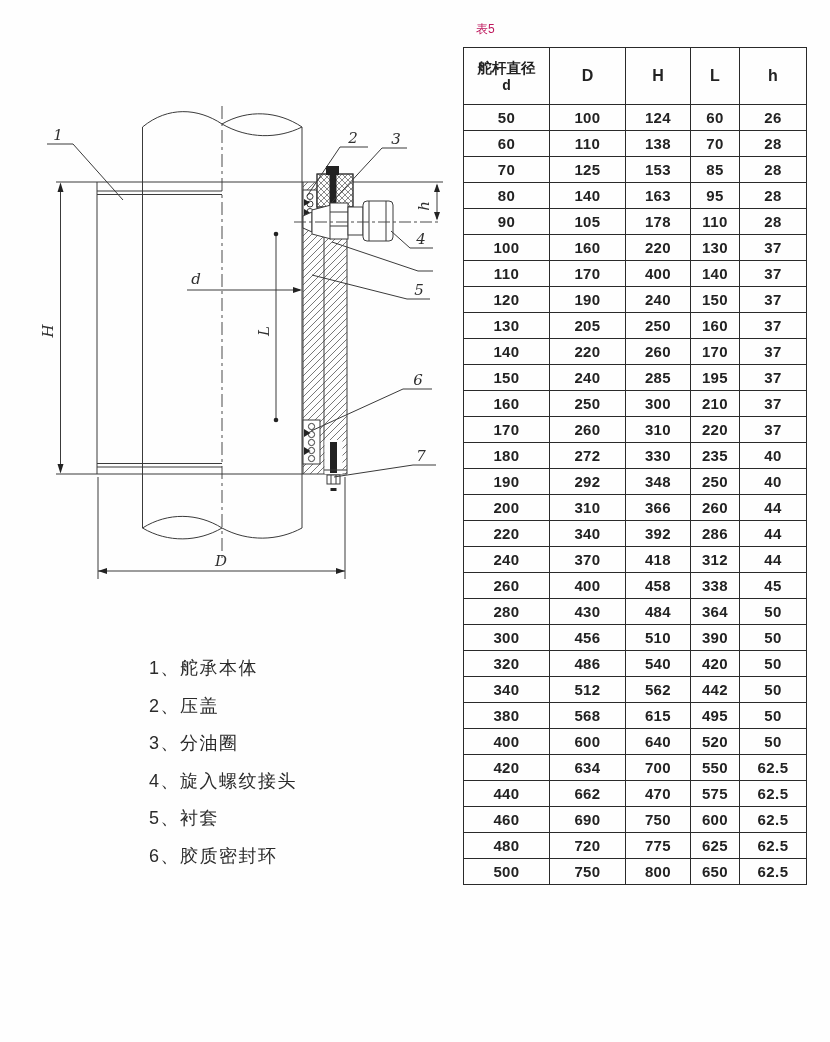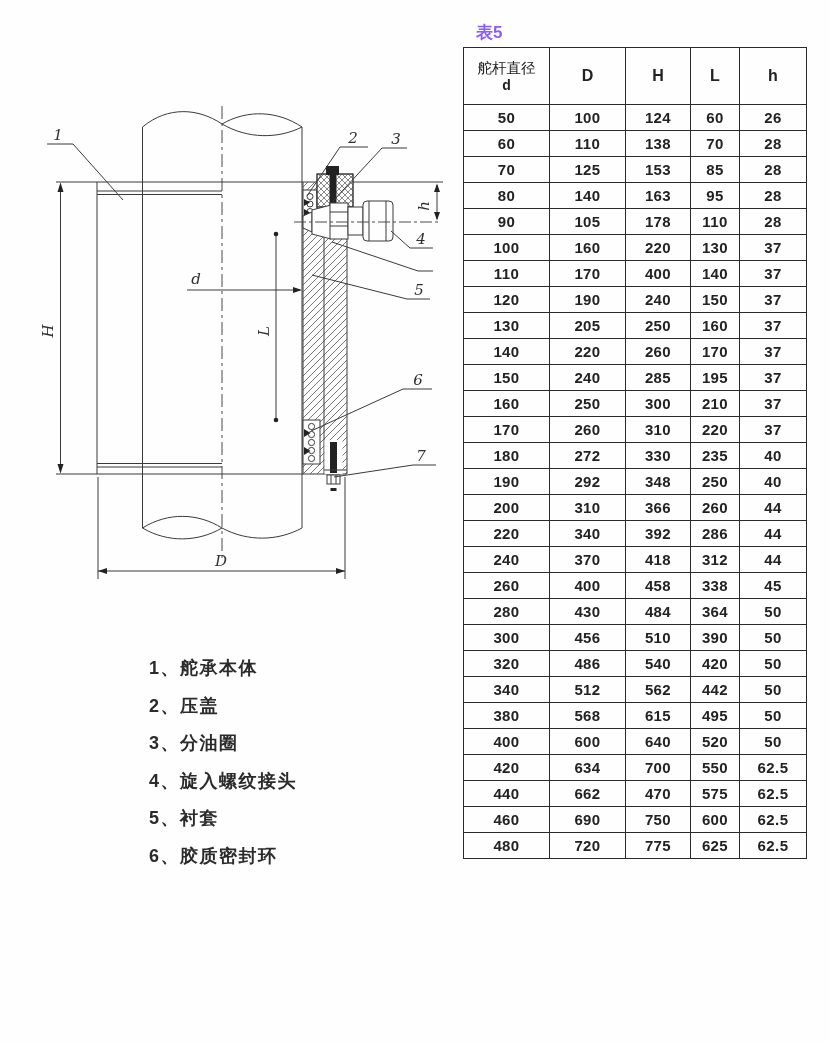--- a/index.html
+++ b/index.html
@@ -2,32 +2,32 @@
 <html><head>
 <meta charset="utf-8">
 <style>
   html,body{margin:0;padding:0;background:#ffffff;}
   .sheet{position:relative;width:830px;height:1042px;background:#fefefe;overflow:hidden;
          font-family:"Liberation Sans",sans-serif;color:#262626;}
   
   .drawing{position:absolute;left:0;top:0;width:470px;height:630px;}
   
   .legend{position:absolute;left:149px;top:650px;}
-  .legend-item{height:37.6px;line-height:37.6px;font-size:18px;font-weight:700;
+  .legend-item{height:37.6px;line-height:37.6px;font-size:18px;font-weight:400;
                letter-spacing:1.5px;color:#2b2b2b;white-space:nowrap;}
   
   .table-wrap{position:absolute;left:463px;top:47px;width:338px;}
-  .table-caption{position:absolute;left:13px;top:-26px;font-size:17px;font-weight:700;color:#8b5cf6;}
+  .table-caption{position:absolute;left:13px;top:-26px;font-size:12px;font-weight:400;color:#be185d;}
   table.spec{border-collapse:collapse;table-layout:fixed;width:338px;}
   table.spec th,table.spec td{border:1.6px solid #2a2a2a;text-align:center;vertical-align:middle;
      padding:0;color:#222;font-family:"Liberation Sans",sans-serif;}
   table.spec thead tr{height:57px;}
   table.spec tbody tr{height:26px;}
   th.c1{width:85px;} th.c2{width:75px;} th.c3{width:64px;} th.c4{width:48px;} th.c5{width:66px;}
-  .hdr-cn{display:block;font-size:14.5px;font-weight:400;line-height:1.25;}
+  .hdr-cn{display:block;font-size:14.5px;font-weight:700;line-height:1.25;}
   .hdr-sub{display:block;font-size:14px;font-weight:700;line-height:1.2;}
   .hdr-letter{font-size:16px;font-weight:700;}
   table.spec tbody td{font-size:15px;font-weight:600;letter-spacing:0.4px;}
   
   .dim-label{font:italic 15px "DejaVu Serif",serif;fill:#2f2f2f;}
   .callout-label{font:italic 15px "DejaVu Serif",serif;fill:#2f2f2f;}
 </style>
 </head>
 <body>
 
@@ -401,17 +401,24 @@
             <td>600</td>
             <td>62.5</td>
           </tr>
           <tr>
             <td>480</td>
             <td>720</td>
             <td>775</td>
             <td>625</td>
             <td>62.5</td>
           </tr>
+          <tr>
+            <td>500</td>
+            <td>750</td>
+            <td>800</td>
+            <td>650</td>
+            <td>62.5</td>
+          </tr>
         </tbody>
     </table>
   </div>
 
 </div>
 
 </body></html>

